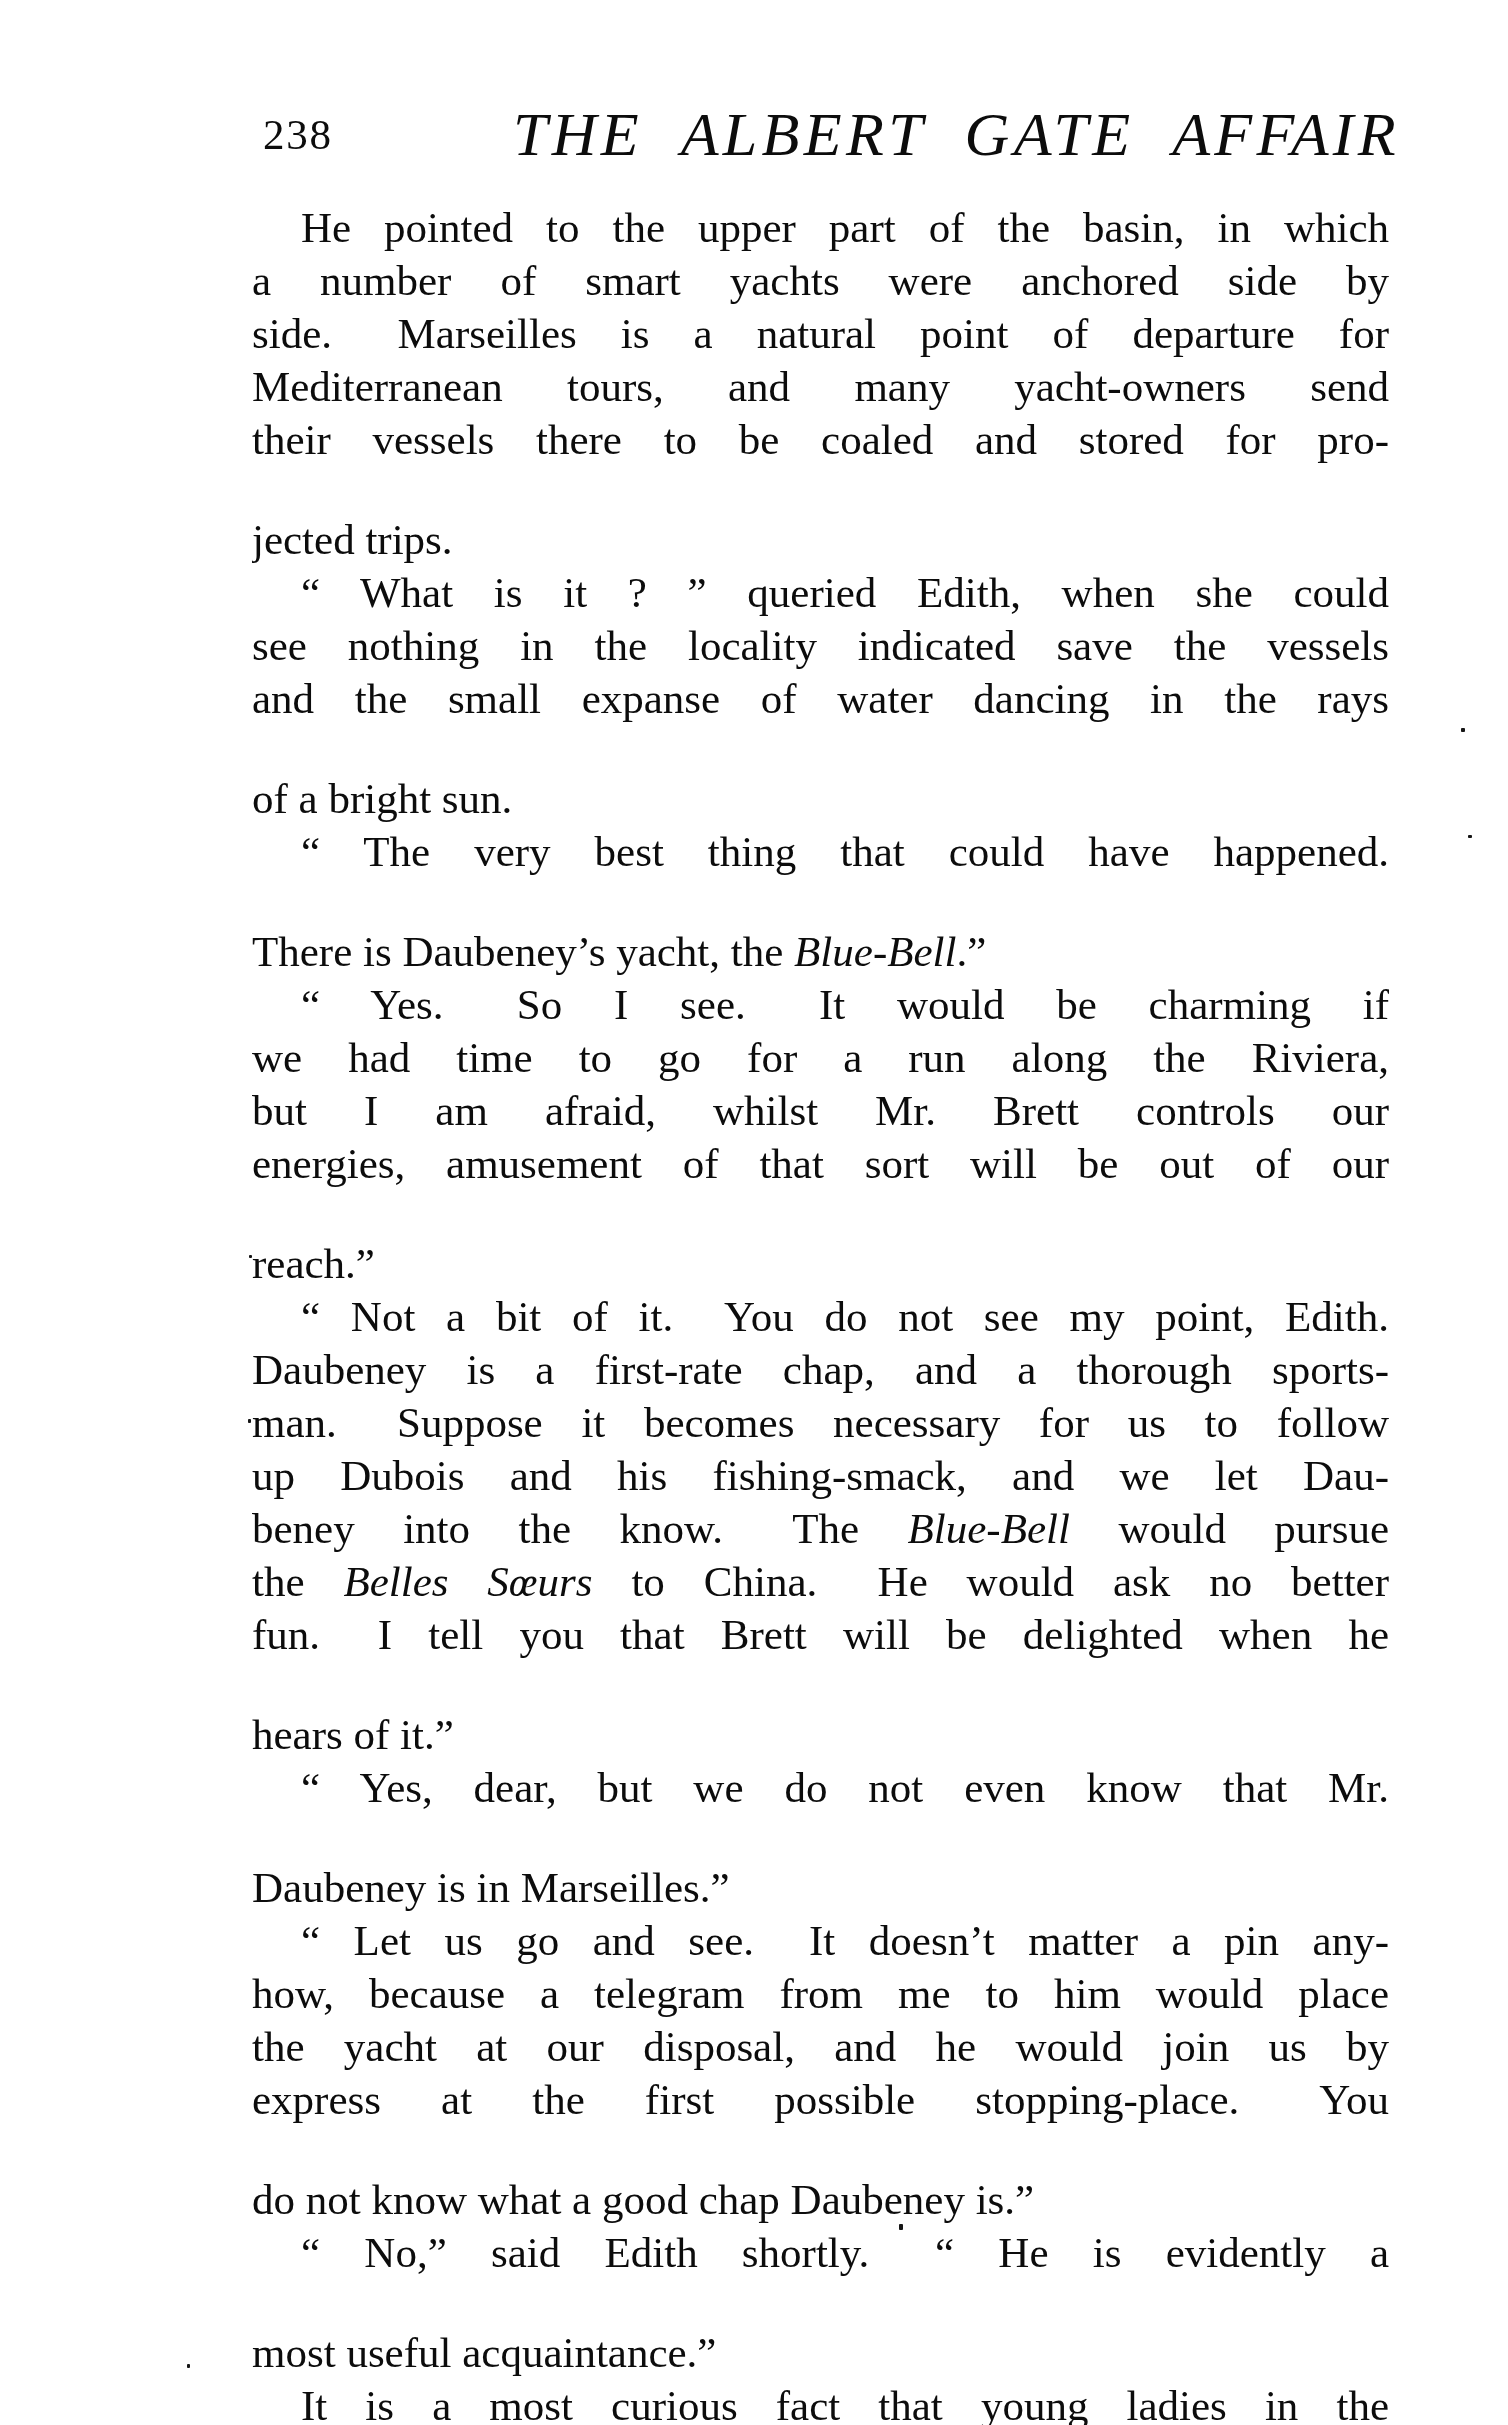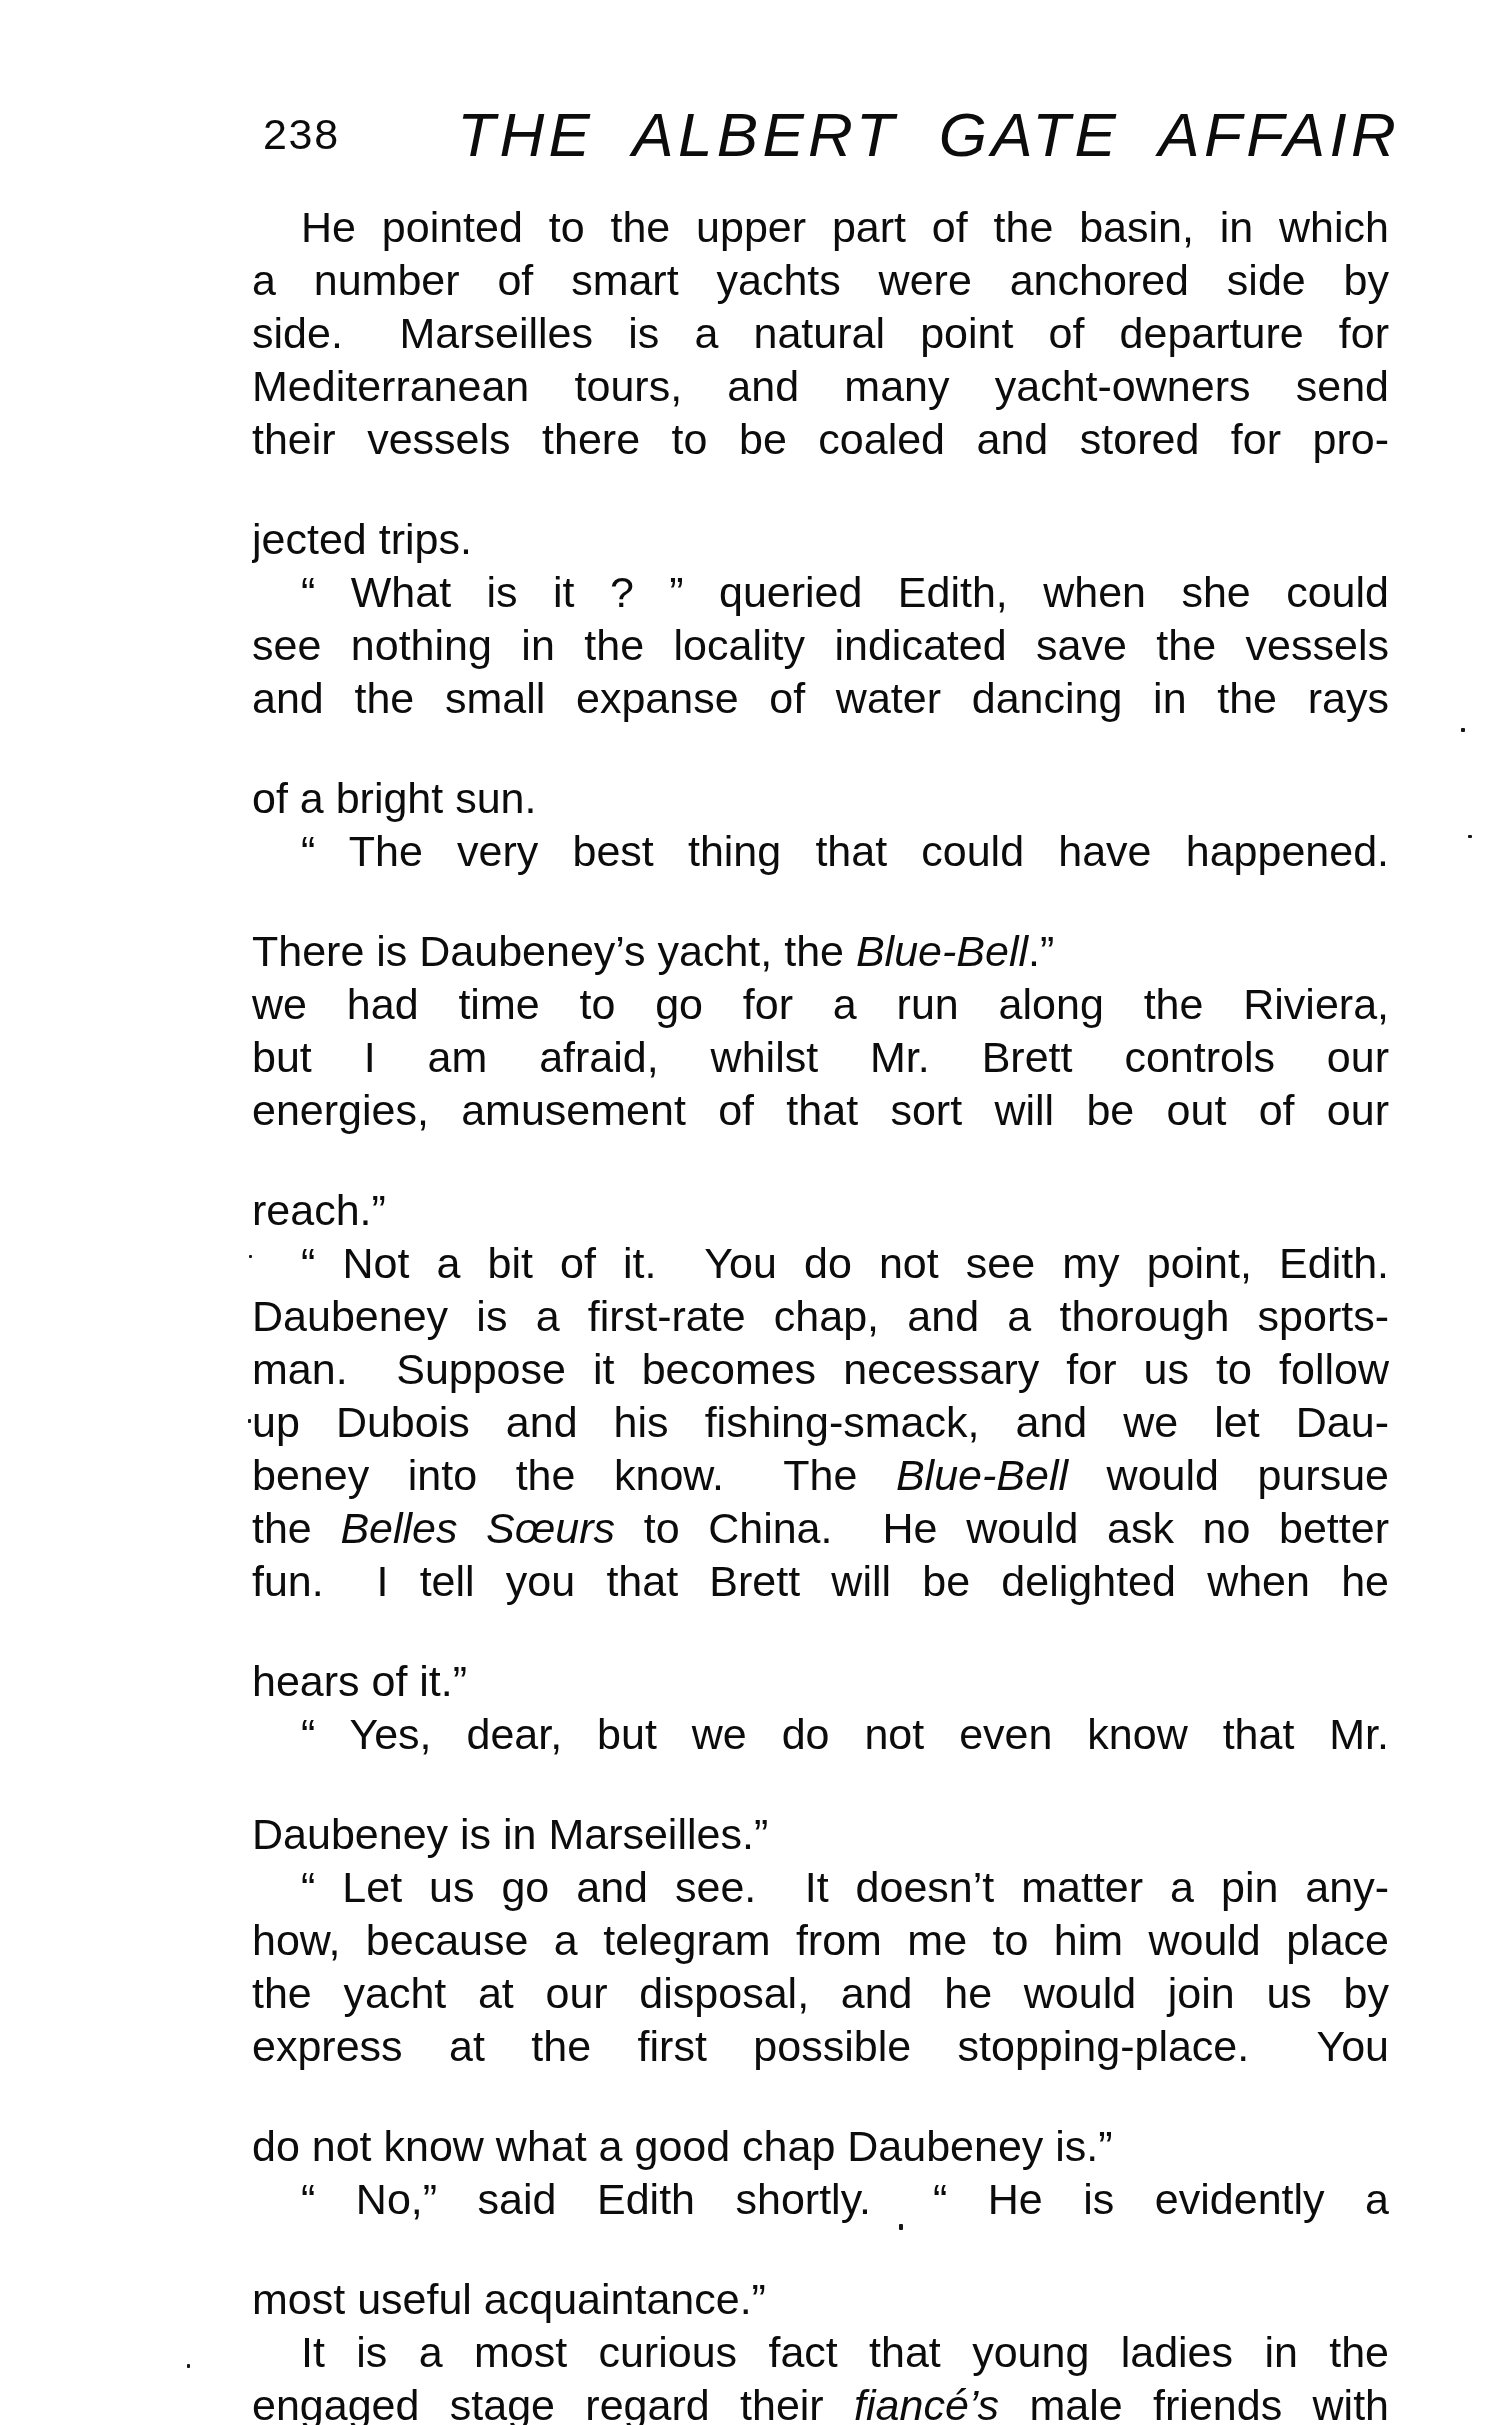--- a/index.html
+++ b/index.html
@@ -1,21 +1,21 @@
 <!DOCTYPE html>
 <html style="font-size:14px"><head>
 <meta charset="utf-8">
 <style>
   html,body { margin:0; padding:0; }
   .page {
     position:relative;
     width:1509px; height:2426px;
     background:#ffffff;
     color:#0c0c0c;
-    font-family:Liberation Sans, sans-serif;
+    font-family:Liberation Serif, serif;
     overflow:hidden;
   }
   .running-header {
     position:absolute;
     left:263px; top:107px;
     width:1137px; height:55px;
     line-height:55px;
   }
   .pagenum {
     position:absolute; left:0; top:0;
@@ -69,20 +69,21 @@
       <div class="line"><span>side.  Marseilles is a natural point of departure for</span></div>
       <div class="line"><span>Mediterranean tours, and many yacht-owners send</span></div>
       <div class="line"><span>their vessels there to be coaled and stored for pro-</span></div>
       <div class="line last"><span>jected trips.</span></div>
       <div class="line indent"><span>“ What is it ? ” queried Edith, when she could</span></div>
       <div class="line"><span>see nothing in the locality indicated save the vessels</span></div>
       <div class="line"><span>and the small expanse of water dancing in the rays</span></div>
       <div class="line last"><span>of a bright sun.</span></div>
       <div class="line indent"><span>“ The very best thing that could have happened.</span></div>
       <div class="line last"><span>There is Daubeney’s yacht, the </span><span class="it">Blue-Bell</span><span>.”</span></div>
+      <div class="line indent"><span>“ Yes.  So I see.  It would be charming if</span></div>
       <div class="line"><span>we had time to go for a run along the Riviera,</span></div>
       <div class="line"><span>but I am afraid, whilst Mr. Brett controls our</span></div>
       <div class="line"><span>energies, amusement of that sort will be out of our</span></div>
       <div class="line last"><span>reach.”</span></div>
       <div class="line indent"><span>“ Not a bit of it.  You do not see my point, Edith.</span></div>
       <div class="line"><span>Daubeney is a first-rate chap, and a thorough sports-</span></div>
       <div class="line"><span>man.  Suppose it becomes necessary for us to follow</span></div>
       <div class="line"><span>up Dubois and his fishing-smack, and we let Dau-</span></div>
       <div class="line"><span>beney into the know.  The </span><span class="it">Blue-Bell</span><span> would pursue</span></div>
       <div class="line"><span>the </span><span class="it">Belles Sœurs</span><span> to China.  He would ask no better</span></div>

